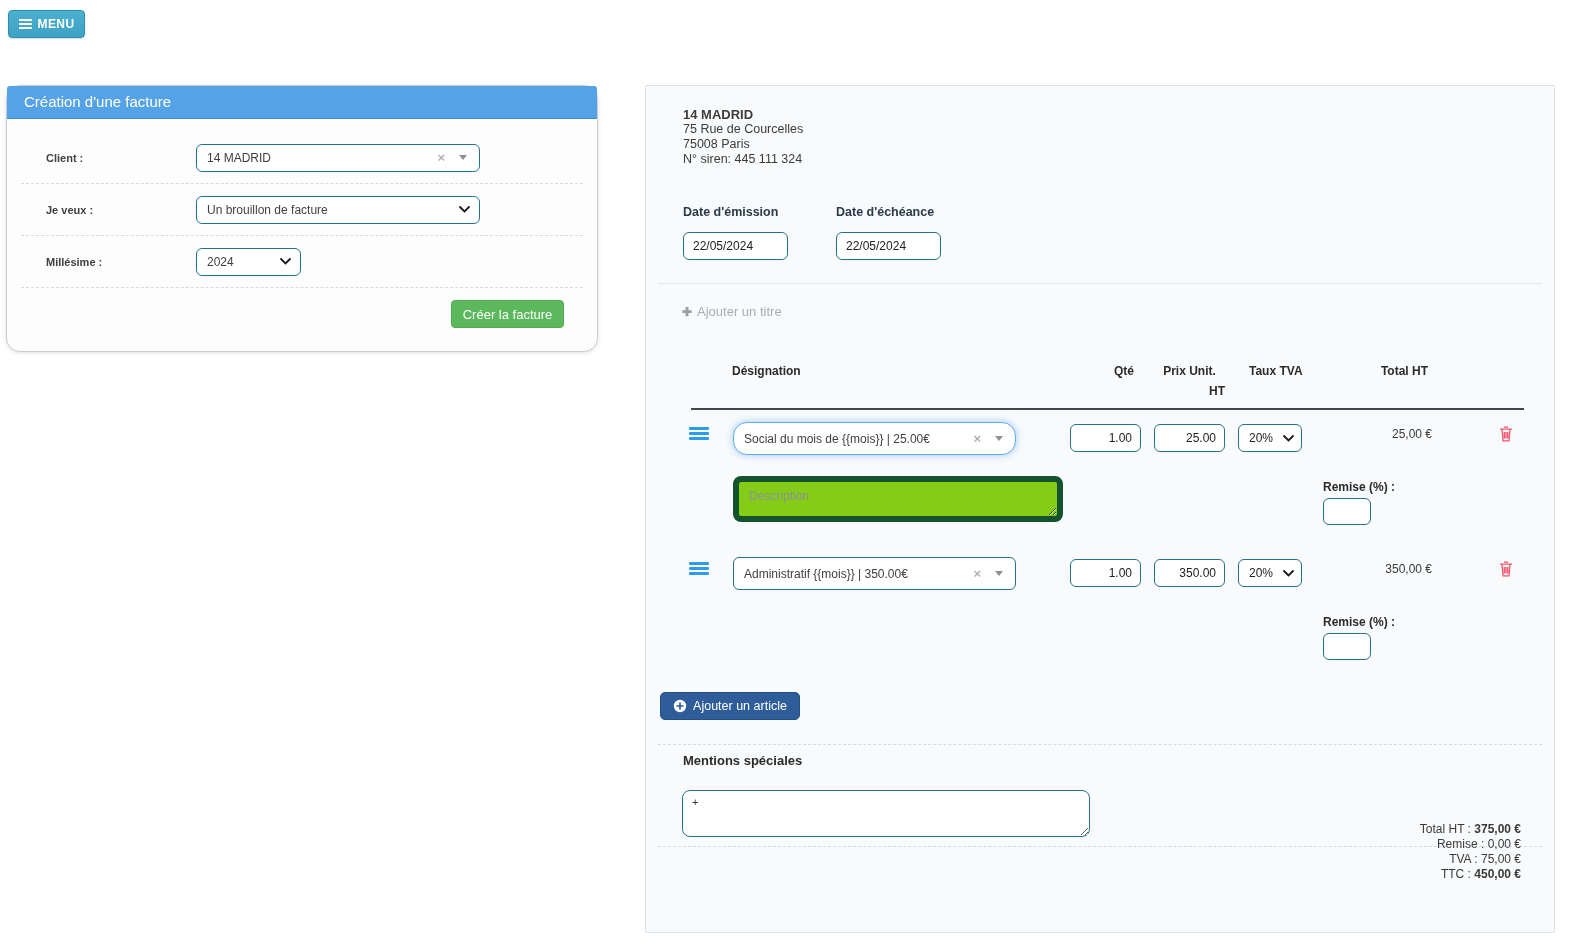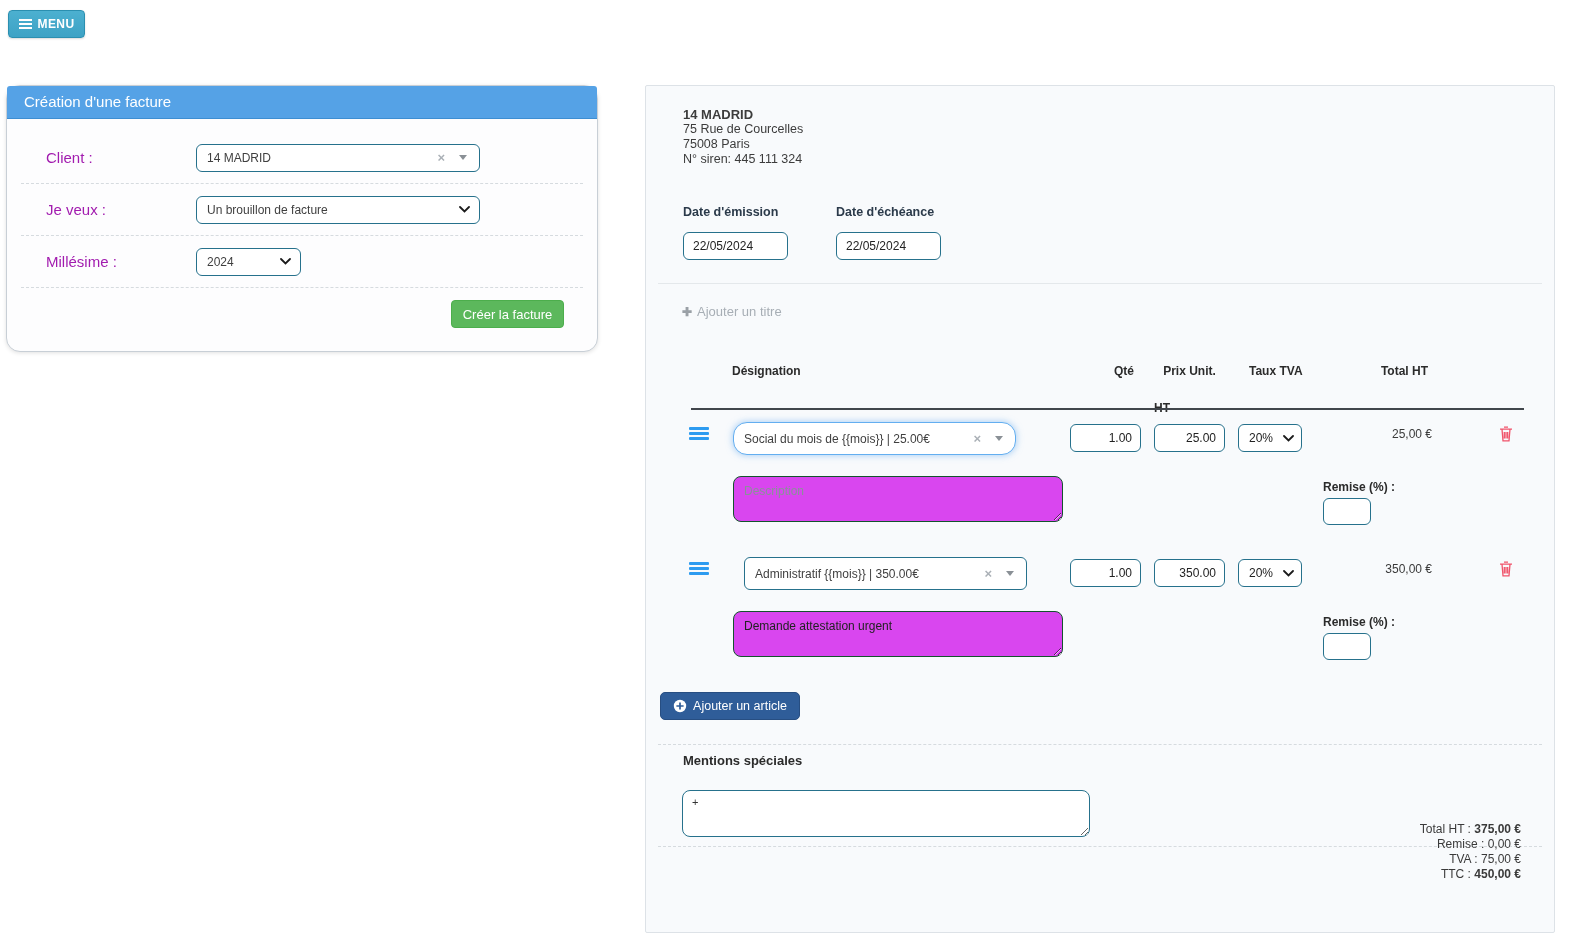--- a/index.html
+++ b/index.html
@@ -18,21 +18,21 @@
 
   
   .panel-left { position:absolute; left:6px; top:85px; width:592px; height:267px;
     background:#fdfdfe; border:1px solid #c8cfd6; border-radius:14px;
     box-shadow:0 1px 4px rgba(0,0,0,.12); }
   .panel-left .hd { height:33px; background:#55a2e6; border-bottom:1px solid #3d8ed2;
     border-radius:3px 3px 0 0; color:#fff; font-size:15px; line-height:32px; padding-left:17px; }
   .panel-left .bd { padding:13px 14px 0 14px; }
   .form-row { display:flex; align-items:center; height:52px; border-bottom:1px dashed #d6dbdf; }
   .form-row.last { border-bottom:none; }
-  .form-row .lbl { margin-left:25px; width:150px; font-size:15px; font-weight:normal; color:#a21caf; }
+  .form-row .lbl { margin-left:25px; width:150px; font-size:11px; font-weight:bold; color:#404040; }
 
   .teal-box { border:1px solid #26718c; border-radius:6px; background:#fff; height:28px;
     font-size:12px; color:#3f3f3f; }
   .sel2 { position:relative; width:284px; display:flex; align-items:center; padding:0 46px 0 10px; cursor:pointer; }
   .sel2 .txt { flex:1; white-space:nowrap; overflow:hidden; }
   .sel2 .clr { position:absolute; right:34px; color:#aab0b6; font-size:13px; font-weight:bold; cursor:pointer; }
   .sel2 .tri { position:absolute; right:12px; width:0; height:0;
     border-left:4px solid transparent; border-right:4px solid transparent; border-top:5px solid #8a9096; }
   .fakeselect { position:relative; display:flex; align-items:center; padding:0 28px 0 10px; cursor:pointer; }
   .fakeselect .chev { position:absolute; right:9px; display:flex; }
@@ -70,21 +70,21 @@
   .row-sel2.focused { border-color:#63aef0; box-shadow:0 0 7px rgba(97,169,238,.6);border-radius:14px; }
 
   .mini { width:71px; height:28px; }
   .tva { width:64px; height:28px; font-size:12px; color:#222; }
   .tva .chev { right:7px; }
 
   .total-txt { font-size:12px; color:#3a3a3a; width:90px; text-align:right; }
 
   .trash { cursor:pointer; line-height:0; }
 
-  .desc { border:1px solid #14532d; border-radius:8px; background:#d946ef; width:330px; height:46px;
+  .desc { border:6px solid #14532d; border-radius:8px; background:#84cc16; width:330px; height:46px;
     font-family:"Liberation Sans",sans-serif; font-size:12px; color:#222; padding:7px 10px; outline:none; resize:both; }
   .desc::placeholder { color:#8a9199; }
 
   .remise-lbl { font-size:12px; font-weight:bold; color:#2b2b2b; }
   .remise-inp { width:48px; height:27px; }
 
   .btn-article { left:14px; top:606px; width:140px; height:28px; background:#2f5d99; border:1px solid #274e82;
     border-radius:5px; color:#fff; font-size:12.5px; display:flex; align-items:center; justify-content:center;
     gap:6px; cursor:pointer; }
 
@@ -166,21 +166,21 @@
     <div class="abs hr-solid" style="top:197px"></div>
 
     <div class="abs add-title">
       <span class="plus">✚</span>
       <span>Ajouter un titre</span>
     </div>
 
     <div class="abs th" style="left:86px; top:278px">Désignation</div>
     <div class="abs th" style="left:424px; top:278px; width:64px; text-align:right">Qté</div>
     <div class="abs th" style="left:508px; top:278px; width:71px; text-align:center">Prix Unit.</div>
-    <div class="abs th" style="left:508px; top:315px; width:71px; text-align:left">HT</div>
+    <div class="abs th" style="left:508px; top:298px; width:71px; text-align:right">HT</div>
     <div class="abs th" style="left:603px; top:278px">Taux TVA</div>
     <div class="abs th" style="left:696px; top:278px; width:86px; text-align:right">Total HT</div>
     <div class="abs th-line"></div>
 
     <div class="abs drag" style="left:43px; top:341px">
         <i></i>
         <i></i>
         <i></i>
       </div>
     <div class="abs teal-box sel2 row-sel2 focused" style="left:87px; top:336px">
@@ -206,42 +206,41 @@
     </span>
     <textarea class="abs desc" style="left: 87px; top: 390px;" placeholder="Description"></textarea>
     <div class="abs remise-lbl" style="left:677px; top:394px">Remise (%) :</div>
     <input class="abs inp remise-inp" style="left: 677px; top: 412px;" value="">
 
     <div class="abs drag" style="left:43px; top:476px">
         <i></i>
         <i></i>
         <i></i>
       </div>
-    <div class="abs teal-box sel2 row-sel2" style="left:98px; top:471px">
+    <div class="abs teal-box sel2 row-sel2" style="left:87px; top:471px">
       <span class="txt">Administratif {{mois}} | 350.00€</span>
       <span class="clr">×</span>
       <span class="tri"></span>
     </div>
     <input class="abs inp num mini" style="left: 424px; top: 473px;" value="1.00">
     <input class="abs inp num mini" style="left: 508px; top: 473px;" value="350.00">
     <div class="abs teal-box fakeselect tva" style="left:592px; top:473px">
       <span class="txt">20%</span>
       <span class="chev">
         <svg width="11" height="7" viewBox="0 0 11 7">
             <path d="M1 1l4.5 4.5L10 1" stroke="#1b1b1b" stroke-width="1.8" fill="none" stroke-linecap="round"></path>
           </svg>
       </span>
     </div>
     <div class="abs total-txt" style="left:696px; top:476px">350,00 €</div>
     <span class="abs trash" style="left:853px; top:475px">
       <svg width="14" height="16" viewBox="0 0 14 16">
           <path d="M1 3.2h12M5 1.2h4M3 3.2l1 11.6h6l1-11.6M5.3 6v6.5M7 6v6.5M8.7 6v6.5" stroke="#f0536a" stroke-width="1.3" fill="none"></path>
         </svg>
     </span>
-    <textarea class="abs desc" style="left: 87px; top: 525px;">Demande attestation urgent</textarea>
     <div class="abs remise-lbl" style="left:677px; top:529px">Remise (%) :</div>
     <input class="abs inp remise-inp" style="left: 677px; top: 547px;" value="">
 
     <div class="abs btn-article">
       <span style="line-height:0">
         <svg width="14" height="14" viewBox="0 0 14 14">
             <circle cx="7" cy="7" r="6.2" fill="#fff"></circle>
             <path d="M7 3.4v7.2M3.4 7h7.2" stroke="#2f5d99" stroke-width="1.7"></path>
           </svg>
       </span>

